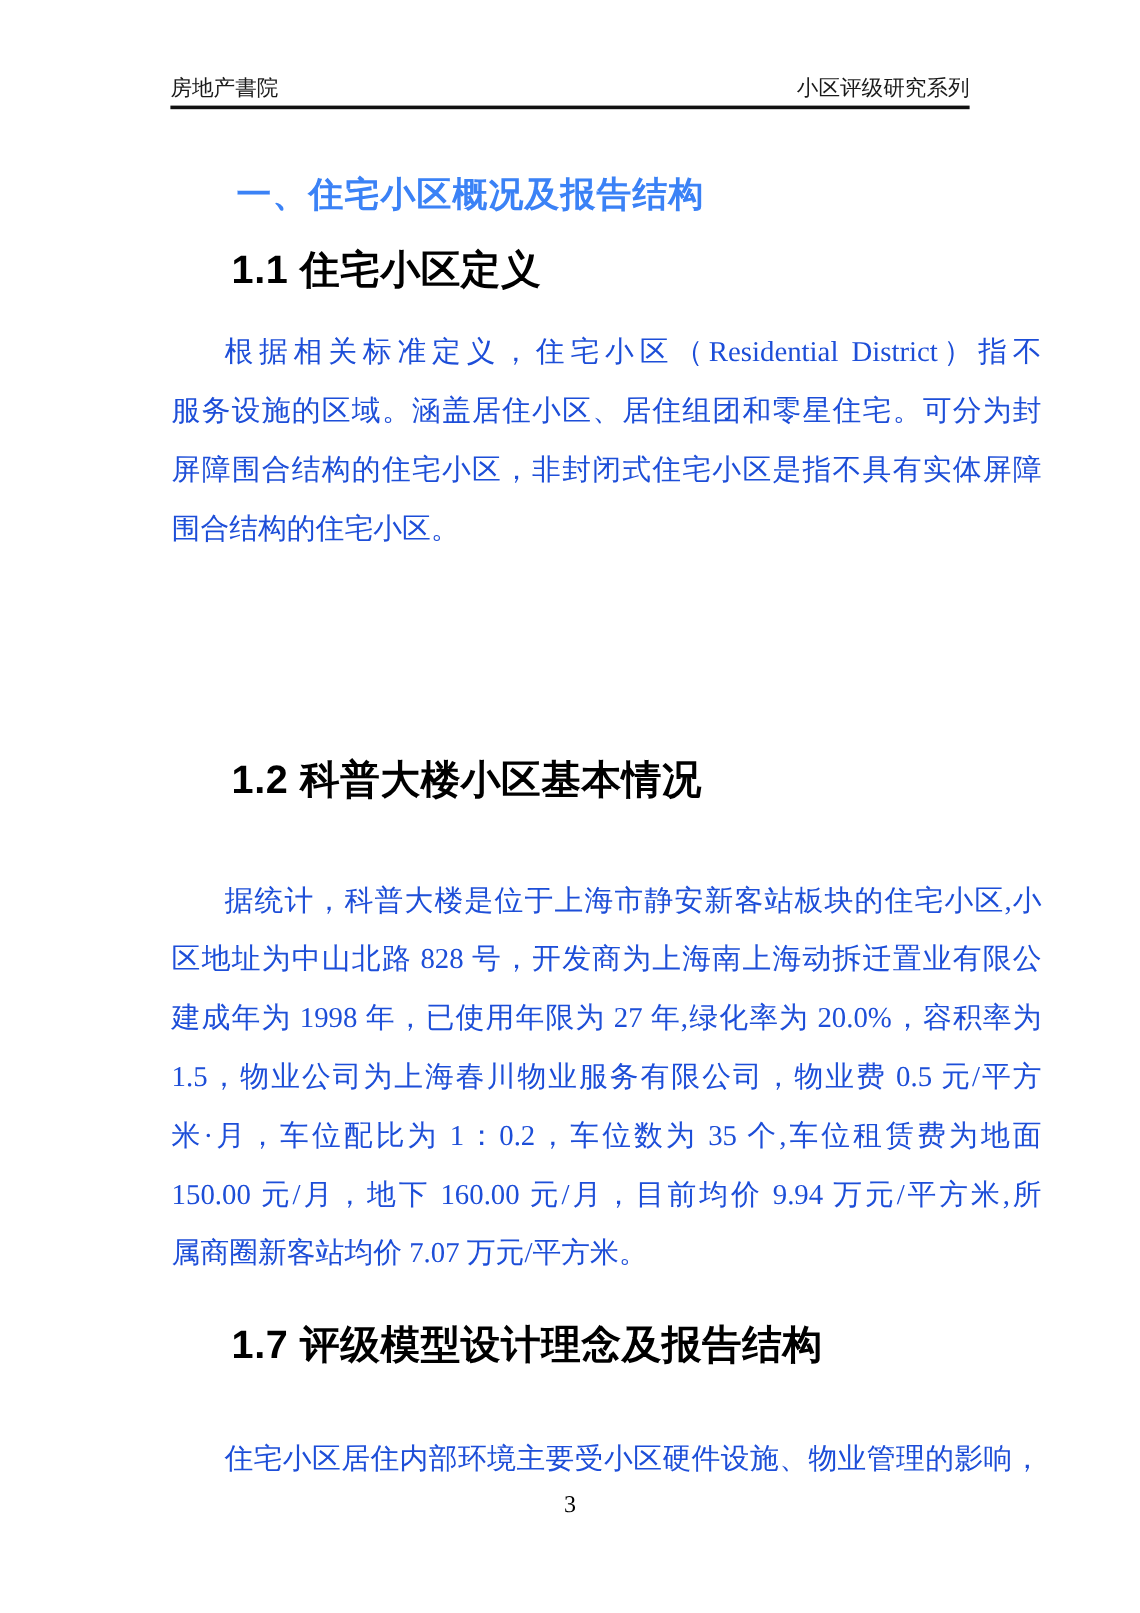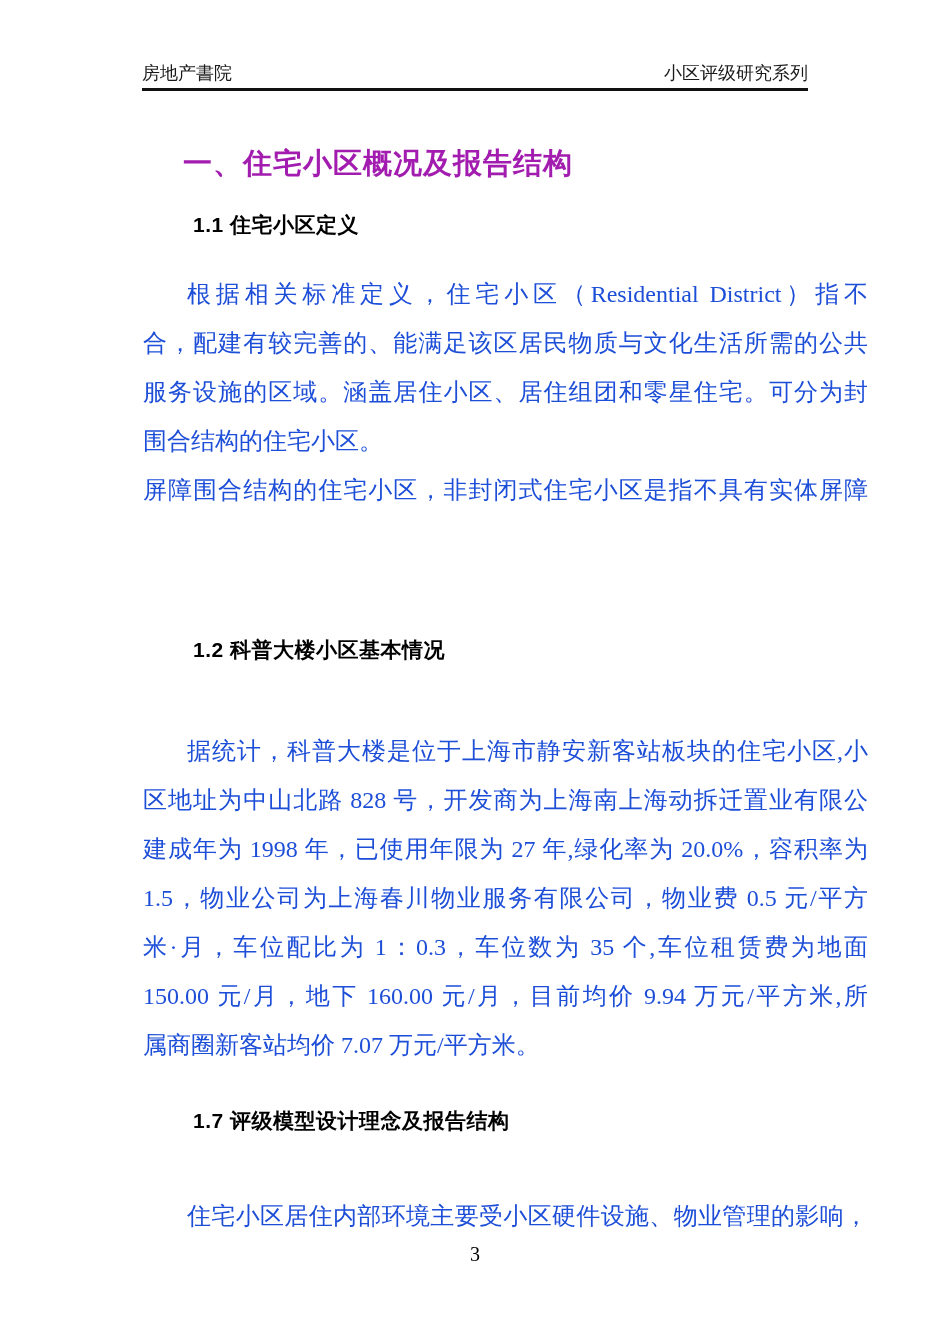--- a/index.html
+++ b/index.html
@@ -36,37 +36,37 @@
     left: 142px;
     width: 666px;
     top: 88px;
     height: 2.5px;
     background: #111111;
   }
 
   
   .chapter-title {
     position: absolute;
-    left: 183px;
+    left: 197px;
     top: 146px;
     margin: 0;
     font-family: "Liberation Sans", "DejaVu Sans", sans-serif;
     font-weight: 700;
     font-size: 29px;
     line-height: 34px;
     letter-spacing: 1px;
-    color: #a21caf;
+    color: #3b82f6;
   }
   .section-heading {
     position: absolute;
     left: 193px;
     margin: 0;
     font-family: "Liberation Sans", "DejaVu Sans", sans-serif;
     font-weight: 700;
-    font-size: 21px;
+    font-size: 33px;
     line-height: 30px;
     letter-spacing: 0.5px;
     color: #000000;
   }
 
   
   .paragraph {
     position: absolute;
     left: 143px;
     width: 725px;
@@ -111,32 +111,31 @@
   </header>
 
   <div class="header-rule"></div>
 
   <h1 class="chapter-title">一、住宅小区概况及报告结构</h1>
 
   <main id="sections-root">
       <h2 class="section-heading" style="top: 210px;">1.1 住宅小区定义</h2>
       <div class="paragraph" style="top: 270px;">
         <div class="para-line first-line">根据相关标准定义，住宅小区（Residential District）指不</div>
-        <div class="para-line">合，配建有较完善的、能满足该区居民物质与文化生活所需的公共</div>
         <div class="para-line">服务设施的区域。涵盖居住小区、居住组团和零星住宅。可分为封</div>
+        <div class="para-line">屏障围合结构的住宅小区，非封闭式住宅小区是指不具有实体屏障</div>
         <div class="para-line last-left">围合结构的住宅小区。</div>
-        <div class="para-line">屏障围合结构的住宅小区，非封闭式住宅小区是指不具有实体屏障</div>
       </div>
       <h2 class="section-heading" style="top: 635px;">1.2 科普大楼小区基本情况</h2>
       <div class="paragraph" style="top: 727px;">
         <div class="para-line first-line">据统计，科普大楼是位于上海市静安新客站板块的住宅小区,小</div>
         <div class="para-line">区地址为中山北路 828 号，开发商为上海南上海动拆迁置业有限公</div>
         <div class="para-line">建成年为 1998 年，已使用年限为 27 年,绿化率为 20.0%，容积率为</div>
         <div class="para-line">1.5，物业公司为上海春川物业服务有限公司，物业费 0.5 元/平方</div>
-        <div class="para-line">米·月，车位配比为 1：0.3，车位数为 35 个,车位租赁费为地面</div>
+        <div class="para-line">米·月，车位配比为 1：0.2，车位数为 35 个,车位租赁费为地面</div>
         <div class="para-line">150.00 元/月，地下 160.00 元/月，目前均价 9.94 万元/平方米,所</div>
         <div class="para-line last-left">属商圈新客站均价 7.07 万元/平方米。</div>
       </div>
       <h2 class="section-heading" style="top: 1106px;">1.7 评级模型设计理念及报告结构</h2>
       <div class="paragraph" style="top: 1192px;">
         <div class="para-line first-line">住宅小区居住内部环境主要受小区硬件设施、物业管理的影响，</div>
       </div>
     </main>
 
   <footer class="page-footer">

